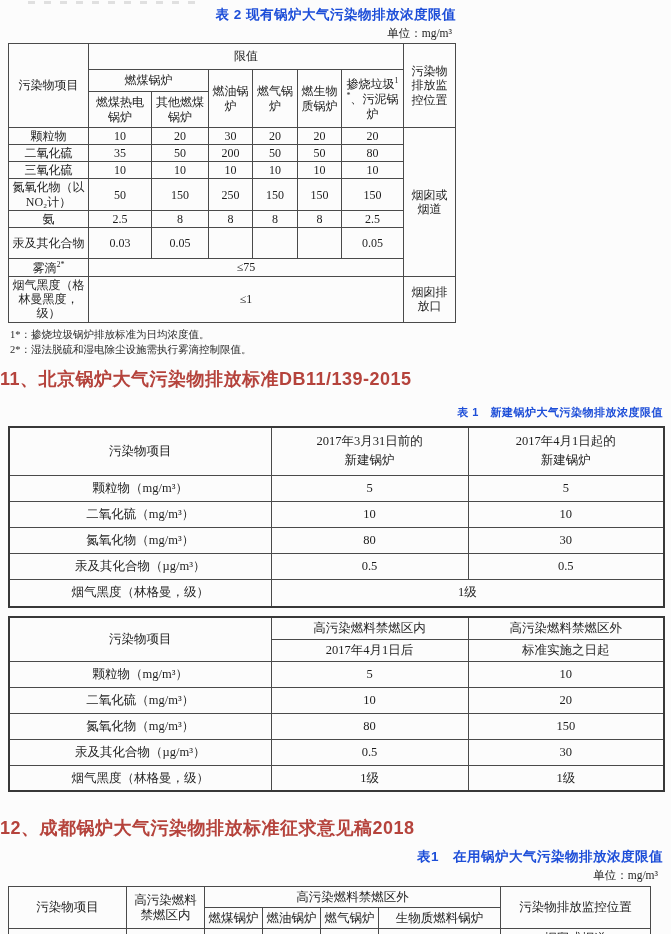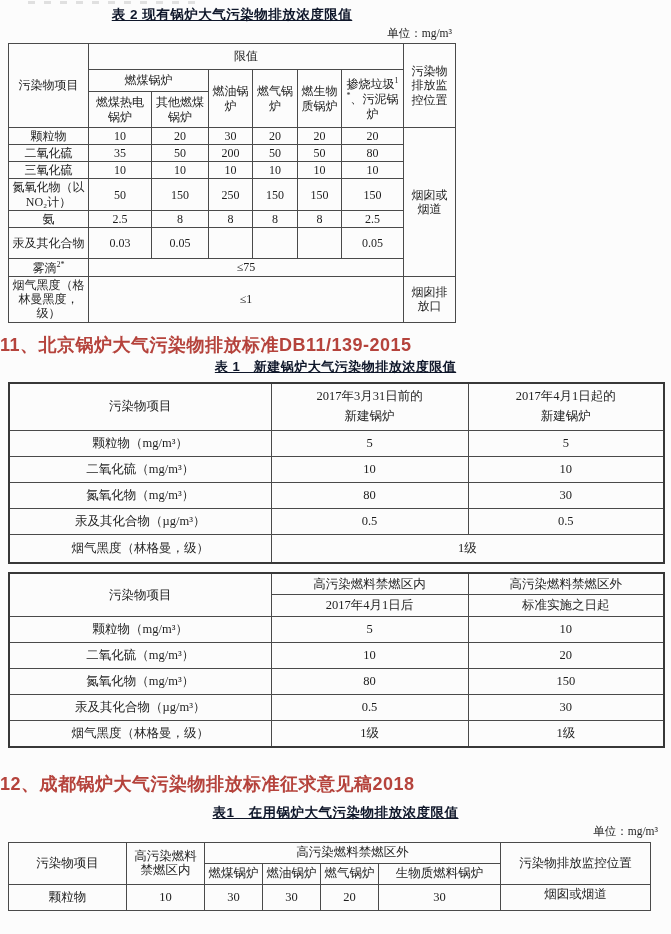--- a/index.html
+++ b/index.html
@@ -8,40 +8,40 @@
     font-family:"Liberation Serif","DejaVu Serif",serif;color:#1e1e1e;
     position:relative;
   }
   .artifact{
     height:3px;width:170px;margin:1px 0 0 28px;
     background:repeating-linear-gradient(90deg,#c9c9c9 0 7px,transparent 7px 16px);
     opacity:.55;
   }
   .block-existing{width:448px;margin-left:8px;}
   .doc-title{
-    text-align:center;font-family:"Liberation Sans","DejaVu Sans",sans-serif;
-    font-weight:bold;font-size:13.5px;margin-top:2px;letter-spacing:.5px;color:#0f172a;text-decoration:underline;
+    text-align:right;font-family:"Liberation Sans","DejaVu Sans",sans-serif;
+    font-weight:bold;font-size:13.5px;margin-top:2px;letter-spacing:.5px;color:#1d4ed8;
   }
   .unit-line{
     text-align:right;font-size:11.5px;margin-top:2px;padding-right:4px;color:#222;
   }
   table{border-collapse:collapse;table-layout:fixed;background:transparent;}
   td{
     border:1px solid #4a4a4a;text-align:center;vertical-align:middle;
     font-size:12px;line-height:1.18;padding:1px 2px;word-break:break-all;
   }
   sup{font-size:8px;}
   .t-existing{width:447px;margin-top:2px;}
   .footnotes{font-size:10.5px;margin:4px 0 0 2px;line-height:1.45;color:#2a2a2a;}
   .red-heading{
     font-family:"Liberation Sans","DejaVu Sans",sans-serif;font-weight:bold;
     font-size:18px;color:#b5433c;margin:10px 0 0 0;letter-spacing:.5px;
   }
   .bj-block{width:655px;margin-left:8px;}
-  .bj-title{margin-top:1px;font-size:13px;}
+  .bj-title{margin-top:14px;font-size:11px;}
   .t-bj{width:655px;margin-top:6px;border:2px solid #383838;}
   .t-bj td{font-size:12.5px;padding:3px 2px;}
   .hdr2{line-height:1.55;}
   .t-cd{width:642px;margin-top:3px;border:1px solid #4a4a4a;}
   .t-cd td{font-size:12.5px;padding:2px 2px;}
   .cd-unit{width:650px;text-align:right;padding-right:58px;font-size:11.5px;margin-top:2px;}
 </style>
 </head>
 <body>
 
@@ -139,20 +139,24 @@
       <td colspan="6">≤75</td>
     </tr>
     <tr style="height:30px">
       <td>烟气黑度（格林曼黑度，级）</td>
       <td colspan="6">≤1</td>
       <td>烟囱排放口</td>
     </tr>
   </tbody>
     </table>
 
+  <div class="footnotes">
+    <div>1*：掺烧垃圾锅炉排放标准为日均浓度值。</div>
+    <div>2*：湿法脱硫和湿电除尘设施需执行雾滴控制限值。</div>
+  </div>
 </div>
 
 <div class="red-heading">11、北京锅炉大气污染物排放标准DB11/139-2015</div>
 
 <div class="bj-block">
   <div class="doc-title bj-title">表 1　新建锅炉大气污染物排放浓度限值</div>
   <table class="t-bj">
     <colgroup>
         <col style="width:262px">
         <col style="width:197px">

